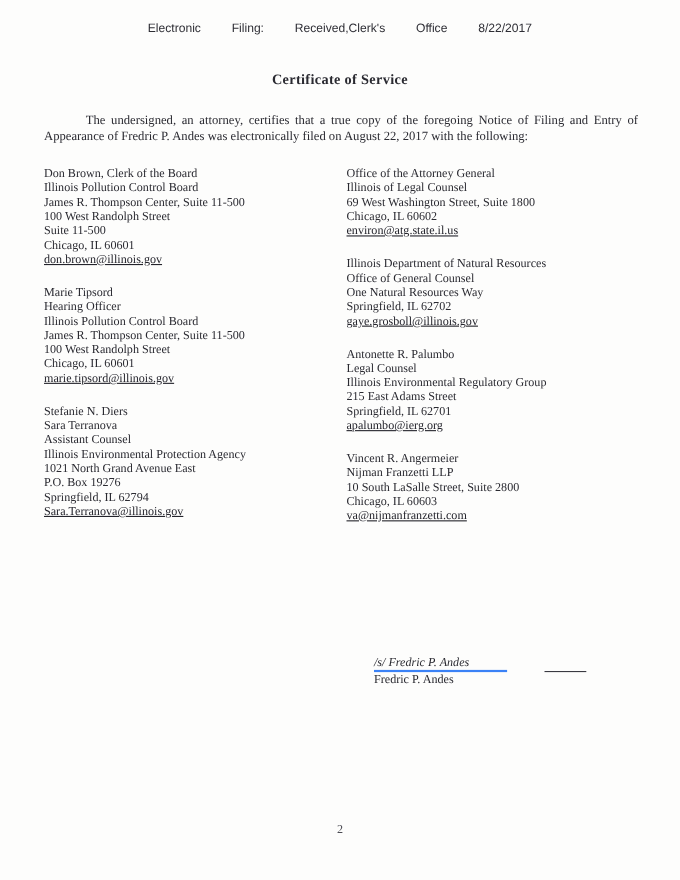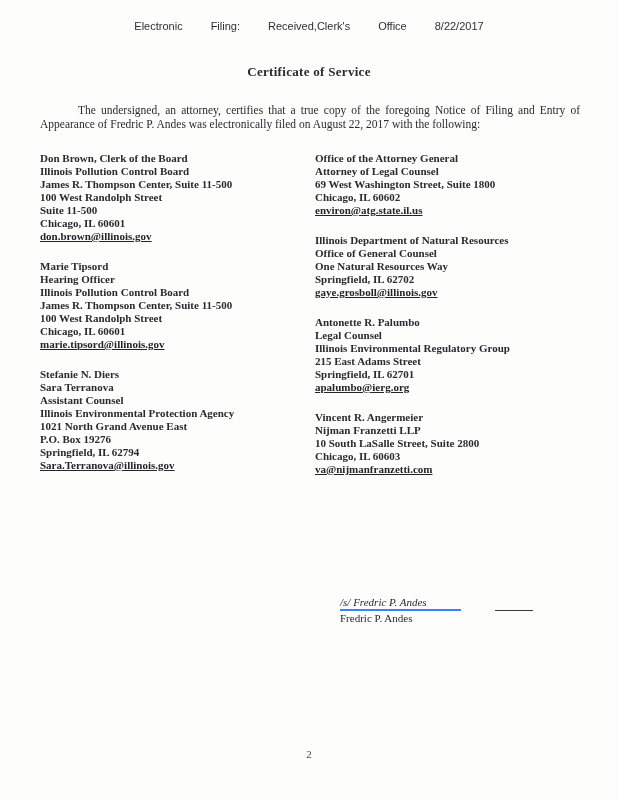--- a/index.html
+++ b/index.html
@@ -38,21 +38,21 @@
   .intro {
     position: absolute;
     top: 104px;
     left: 40px;
     width: 540px;
     font-size: 11.5px;
     line-height: 13.5px;
     text-align: justify;
     text-indent: 38px;
   }
-  .col { position: absolute; top: 152px; font-size: 11px; line-height: 13px; font-weight: bold; }
+  .col { position: absolute; top: 152px; font-size: 11px; line-height: 13px; }
   .col-left  { left: 40px;  width: 270px; }
   .col-right { left: 315px; width: 285px; }
   .block { margin-bottom: 17px; }
   .line { white-space: nowrap; }
   .email {
     display: inline-block;
     text-decoration: underline;
     color: #24242c;
     cursor: pointer;
   }
@@ -132,21 +132,21 @@
       <div class="line">Springfield, IL 62794</div>
       <div class="line"><span class="email">Sara.Terranova@illinois.gov</span></div>
     </div>
 
   </div>
 
   <div class="col col-right">
 
     <div class="block">
       <div class="line">Office of the Attorney General</div>
-      <div class="line">Attorney of Legal Counsel</div>
+      <div class="line">Illinois of Legal Counsel</div>
       <div class="line">69 West Washington Street, Suite 1800</div>
       <div class="line">Chicago, IL 60602</div>
       <div class="line"><span class="email">environ@atg.state.il.us</span></div>
     </div>
 
     <div class="block">
       <div class="line">Illinois Department of Natural Resources</div>
       <div class="line">Office of General Counsel</div>
       <div class="line">One Natural Resources Way</div>
       <div class="line">Springfield, IL 62702</div>

